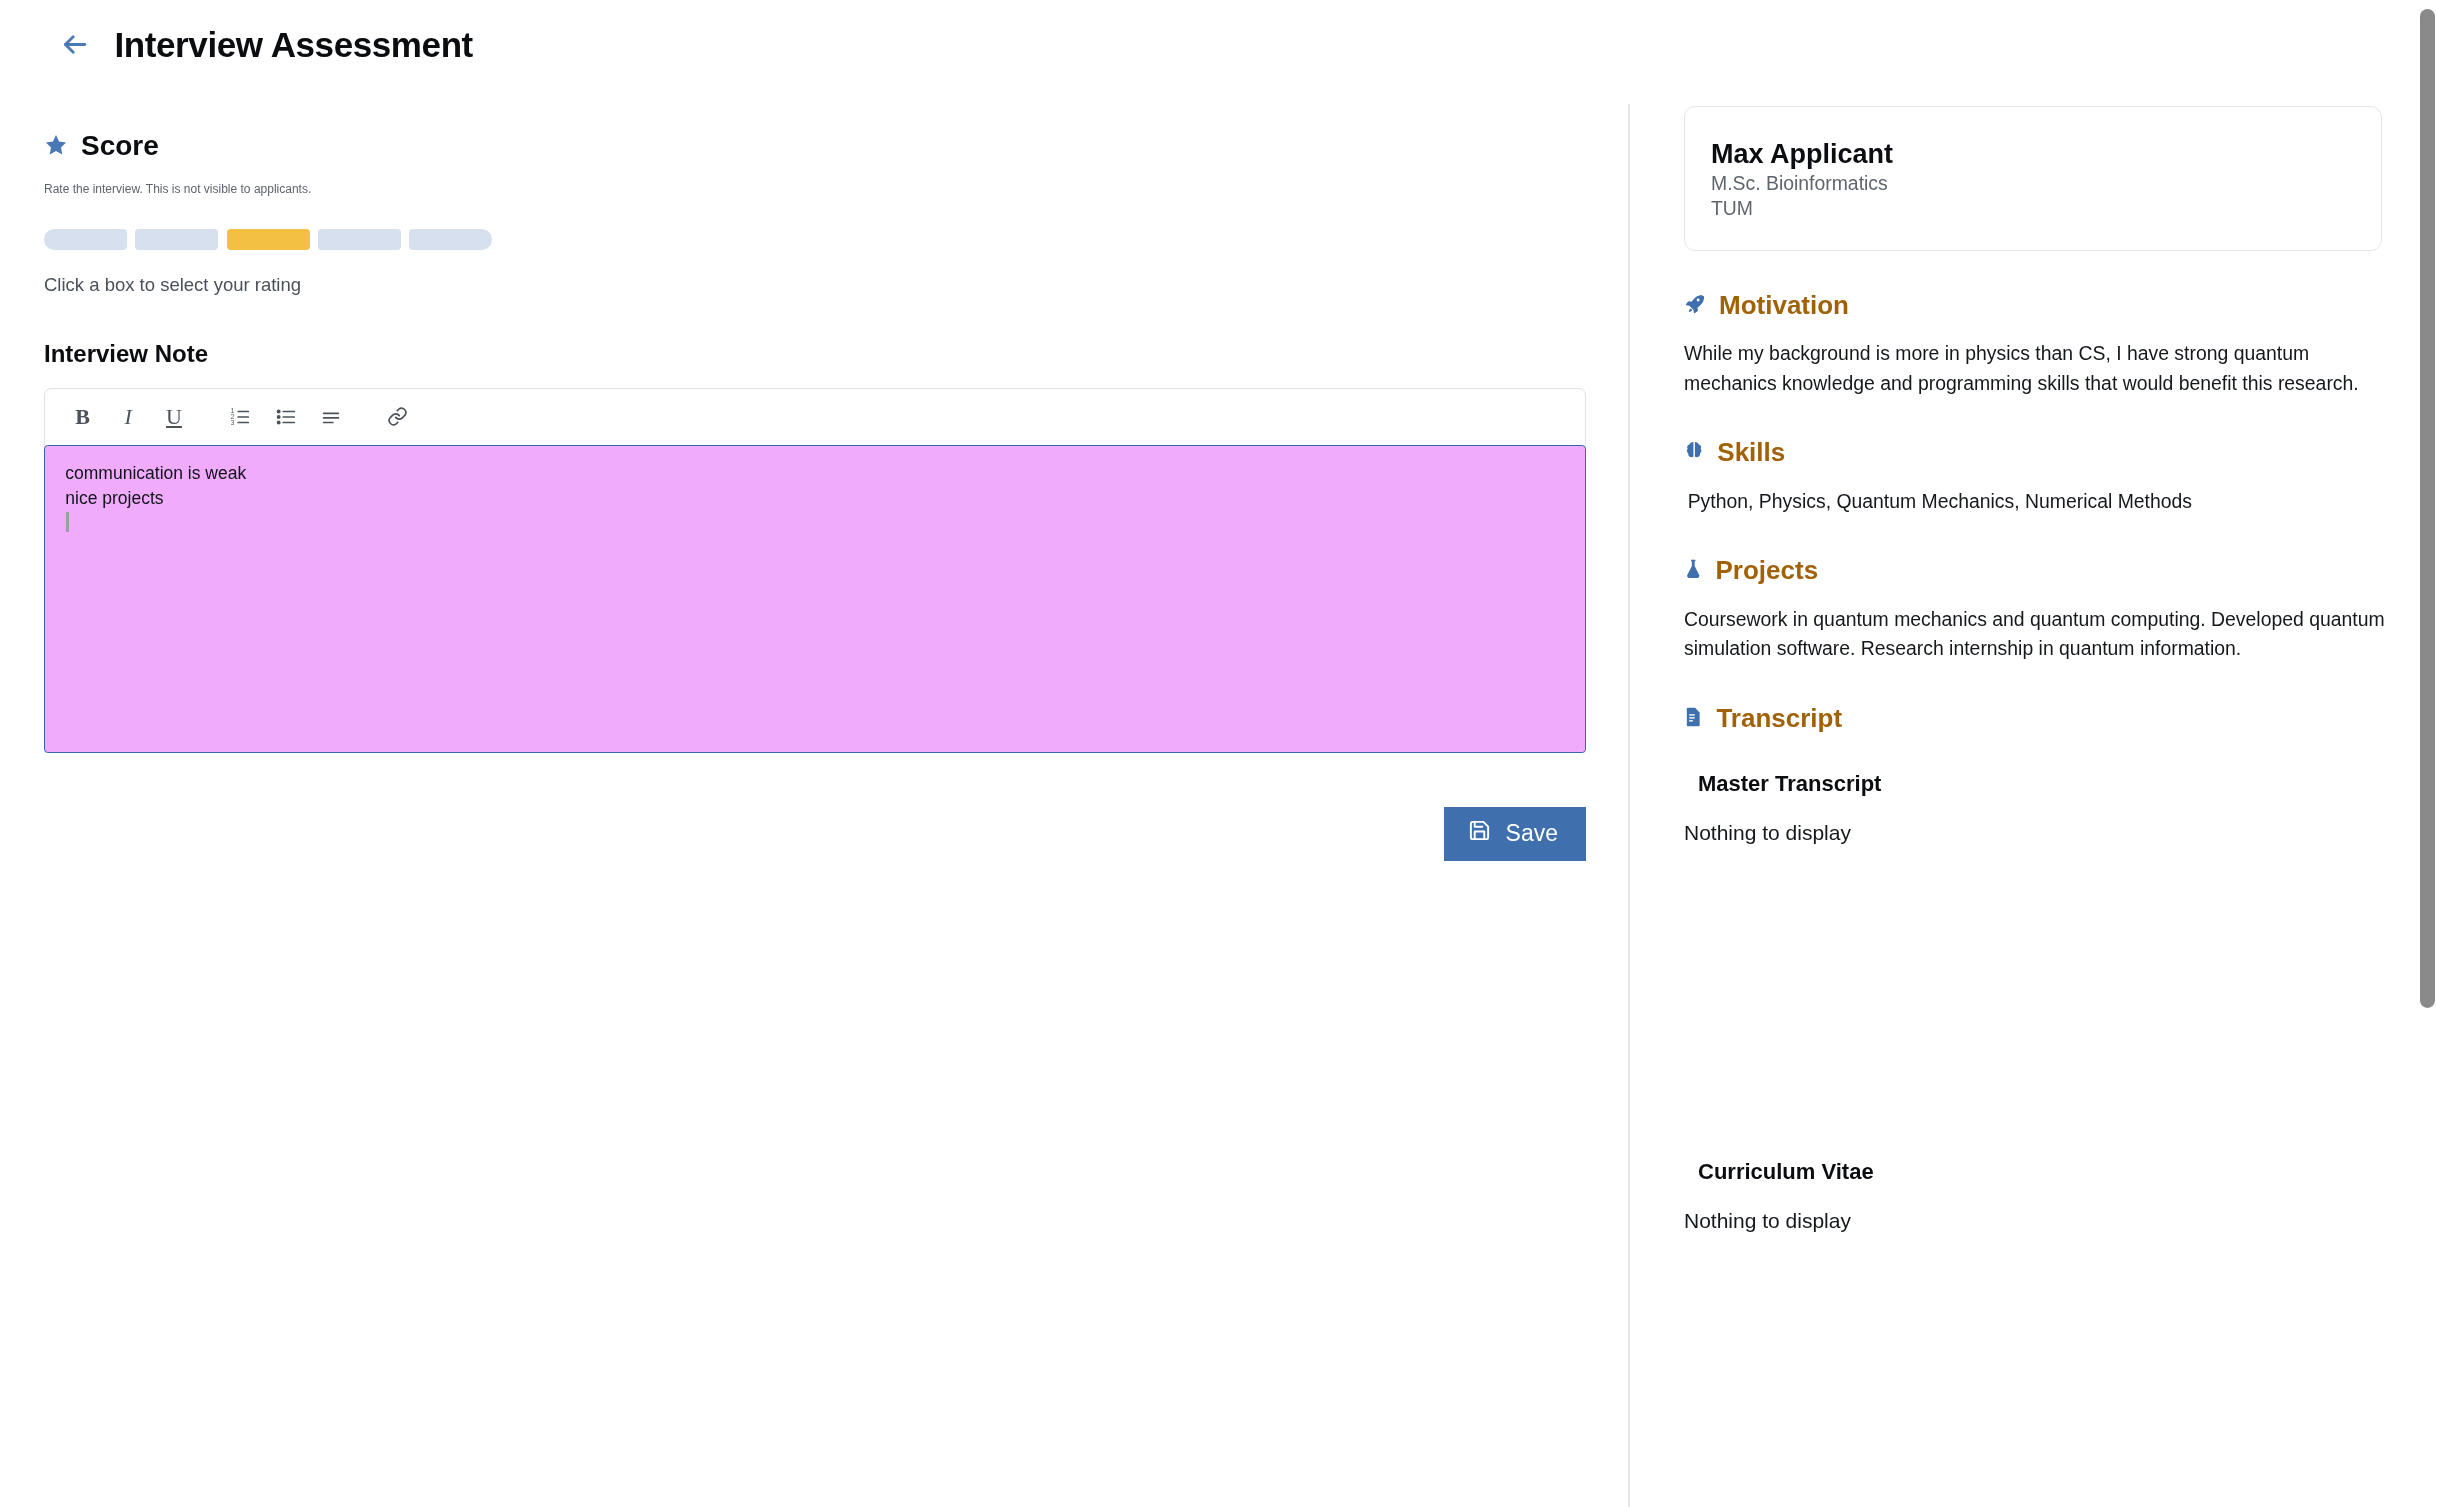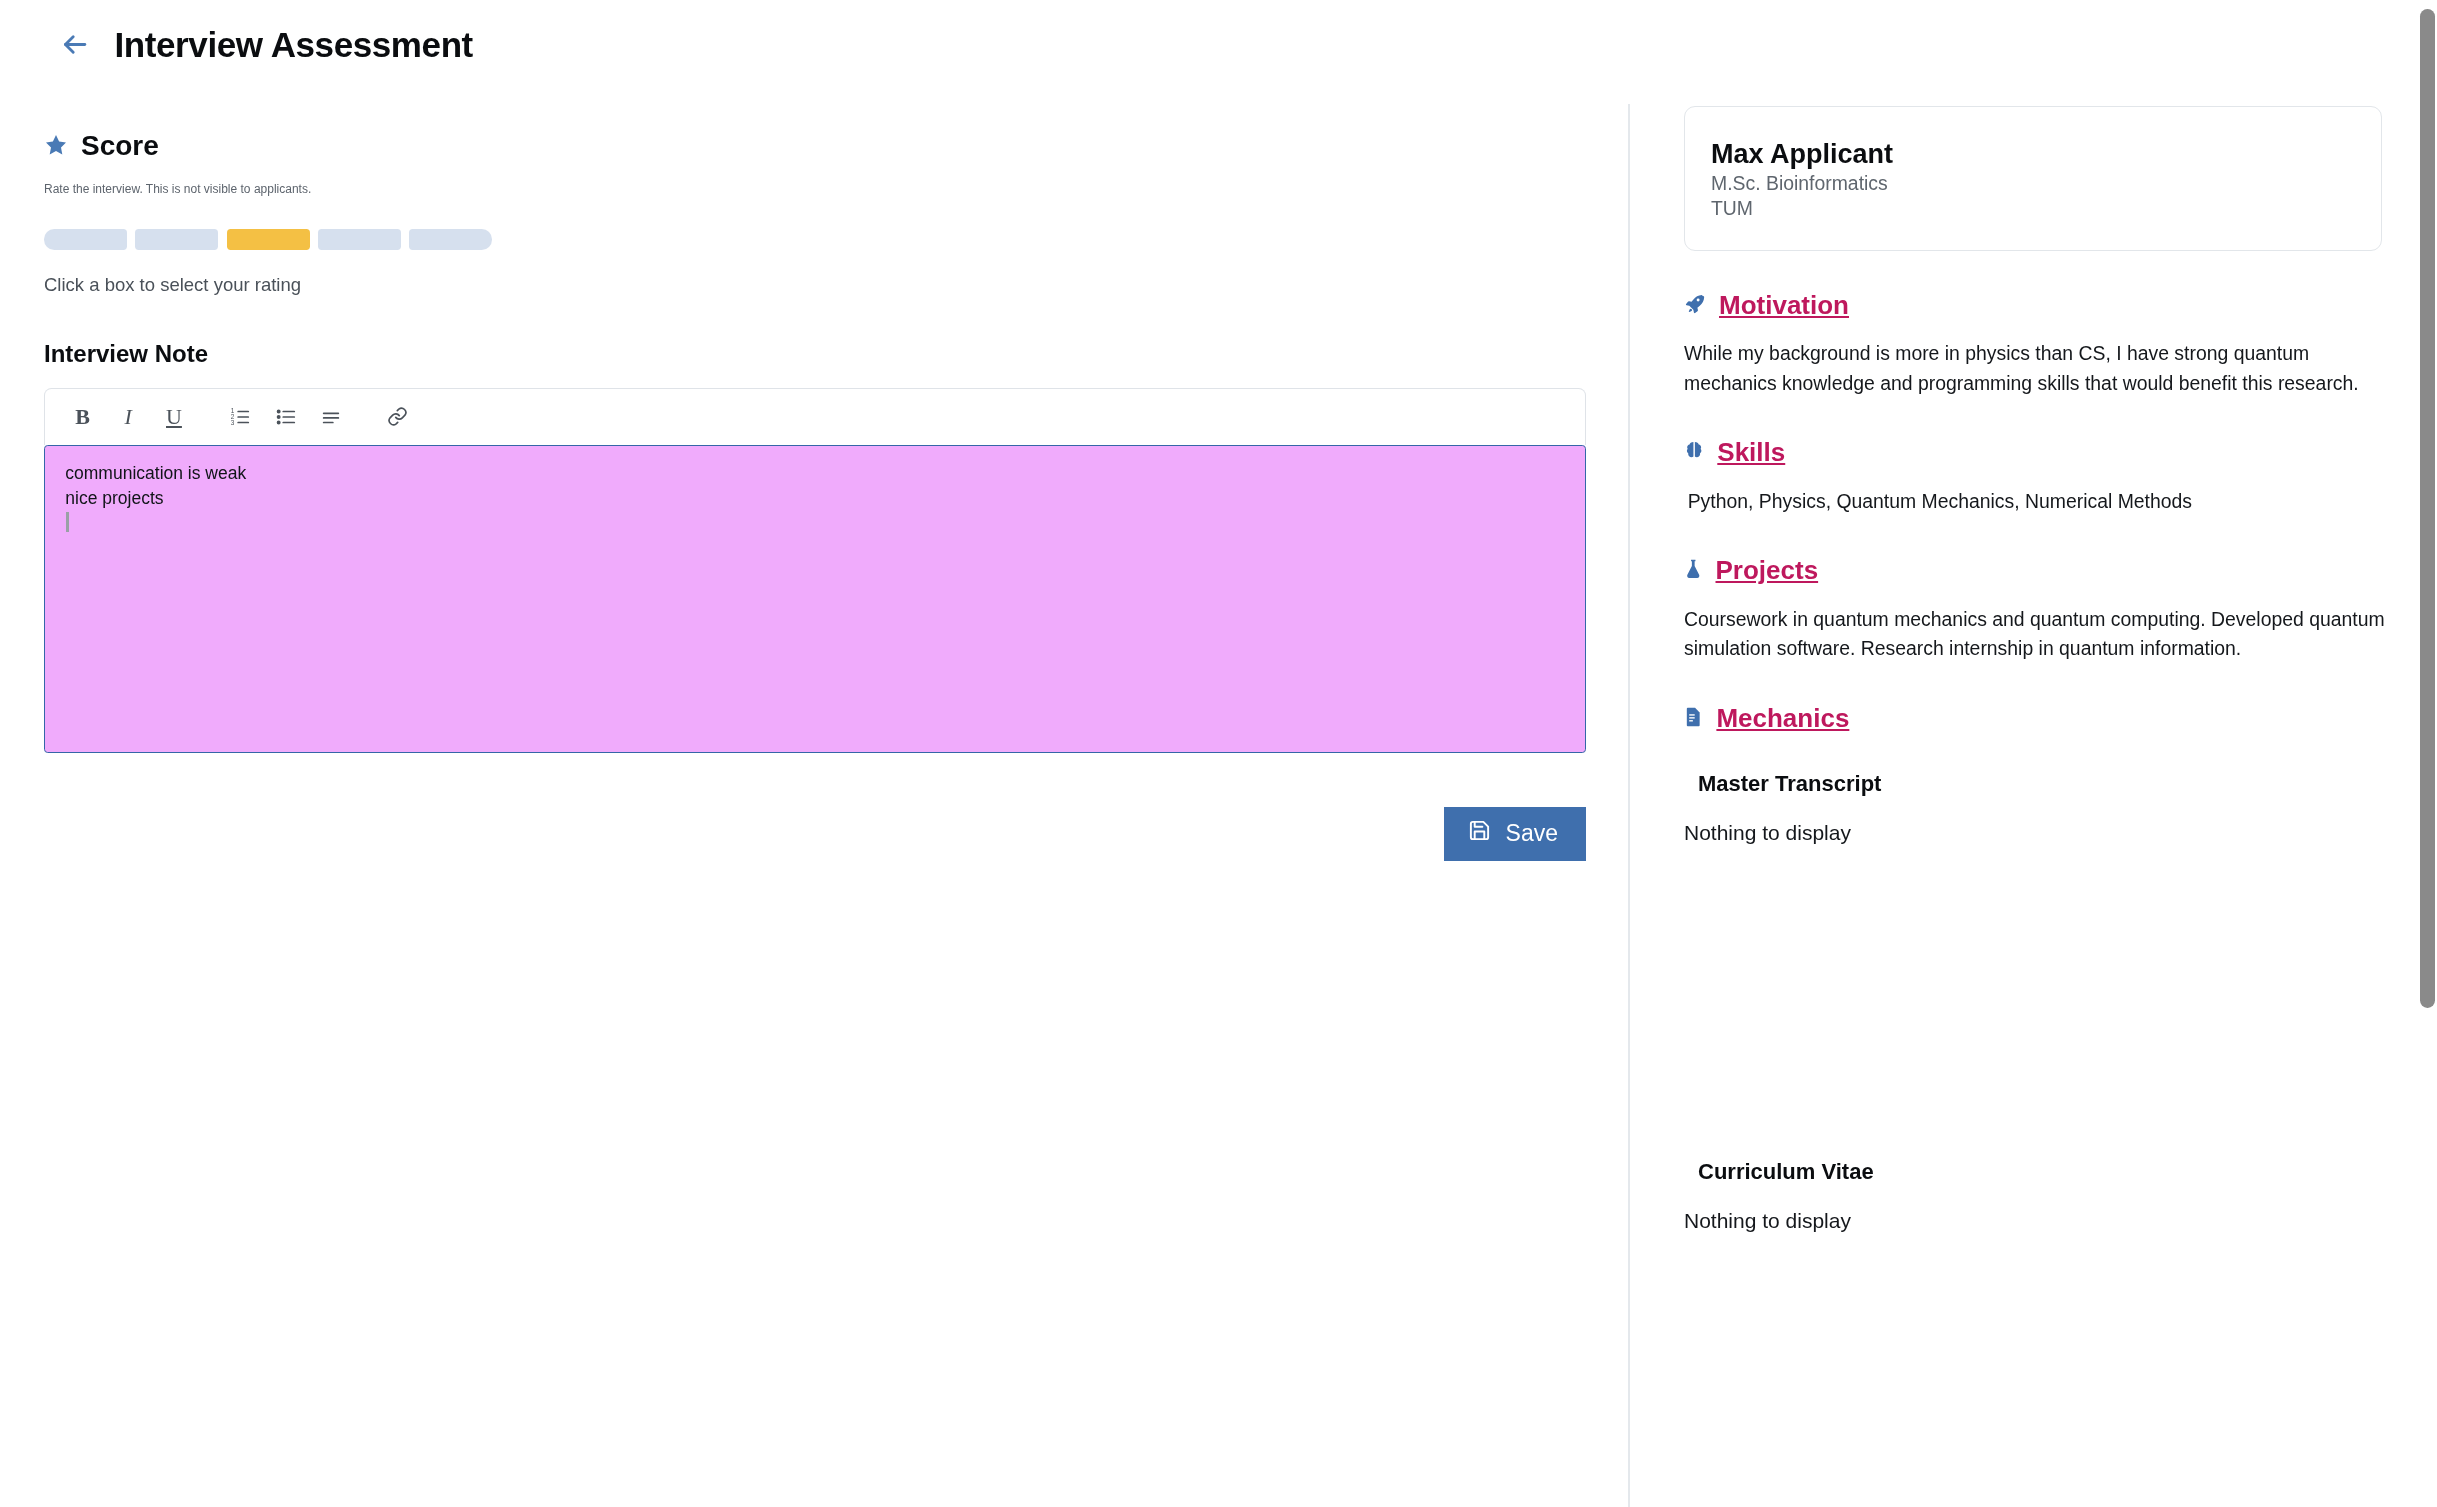--- a/index.html
+++ b/index.html
@@ -83,21 +83,21 @@
   
   .applicant-card {
     border: 0.9px solid #e2e6ea; border-radius: 11px; padding: 24px 26px 29.5px 26px;
     width: 698px;
   }
   .applicant-name { font-size: 27px; font-weight: 700; color: #0b0d10; margin-top: 8px; }
   .applicant-line { font-size: 19.4px; color: #5f666e; margin-top: 2px; line-height: 1.18; }
 
   .sec { margin-top: 39px; width: 702px; }
   .sec-head { display: flex; align-items: center; gap: 13px; }
-  .sec-title { font-size: 26px; font-weight: 700; color: #be185d; text-decoration: underline; }
+  .sec-title { font-size: 26px; font-weight: 700; color: #a16207; }
   .sec-body { font-size: 19.4px; line-height: 1.52; color: #15181c; margin-top: 18.5px; }
   .sec-body.indent { padding-left: 3.7px; }
 
   .doc-title { font-size: 22px; font-weight: 700; color: #0b0d10; margin-left: 14px; }
   .doc-status { font-size: 21px; color: #15181c; margin-top: 24px; }
   .doc-block-1 { margin-top: 37px; }
   .doc-block-2 { margin-top: 314px; }
 
   
   .scrollbar-track { position: absolute; right: 0; top: 0; width: 20.3px; height: 1507px; background: #fff; }
@@ -261,21 +261,21 @@
       <div class="sec">
         <div class="sec-head">
           <span>
             <svg width="19.4" height="22" viewBox="0 0 21 24" fill="#3f6fad">
               <path d="M4 2h8l5 5v14a1 1 0 0 1-1 1H4a1 1 0 0 1-1-1V3a1 1 0 0 1 1-1z"></path>
               <rect x="5.6" y="9" width="6" height="1.5" fill="#ffffff"></rect>
               <rect x="5.6" y="12.2" width="6" height="1.5" fill="#ffffff"></rect>
               <rect x="5.6" y="15.4" width="4" height="1.5" fill="#ffffff"></rect>
             </svg>
           </span>
-          <span class="sec-title">Mechanics</span>
+          <span class="sec-title">Transcript</span>
         </div>
 
         <div class="doc-block-1">
           <div class="doc-title">Master Transcript</div>
           <div class="doc-status">Nothing to display</div>
         </div>
 
         <div class="doc-block-2">
           <div class="doc-title">Curriculum Vitae</div>
           <div class="doc-status">Nothing to display</div>

